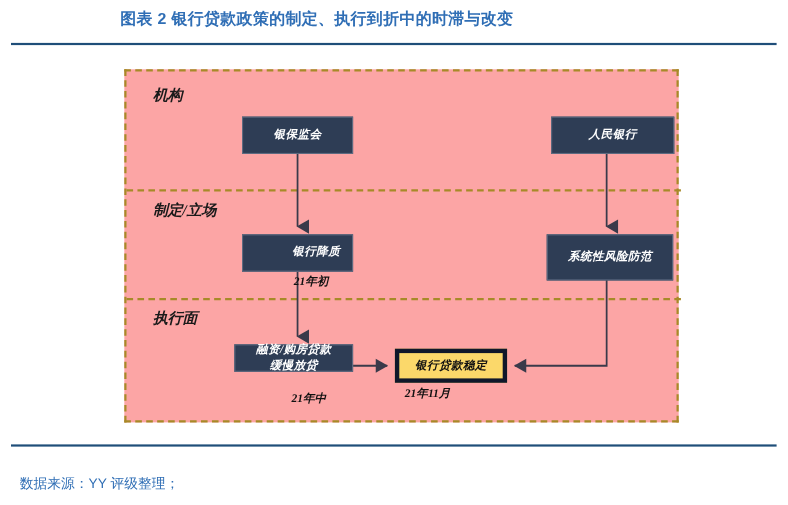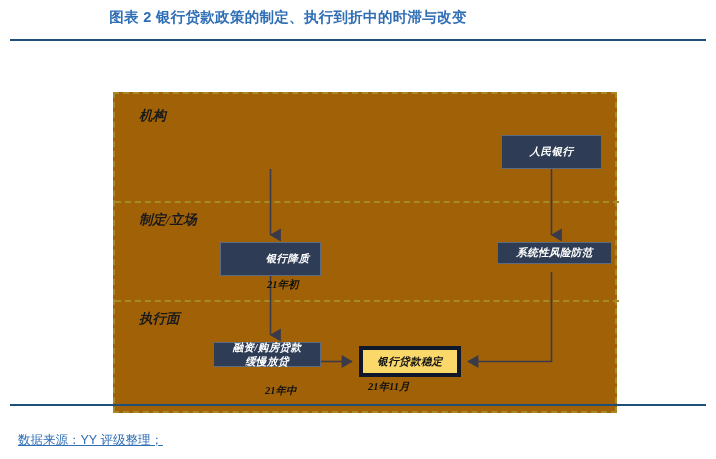--- a/index.html
+++ b/index.html
@@ -46,34 +46,32 @@
   }
 
   
   .footer {
     position: absolute;
     left: 18px;
     top: 432px;
     font-size: 12.5px;
     color: #2f6eb5;
     white-space: nowrap;
-    text-decoration: underline;
   }
 
   
   .panel {
     position: absolute;
     left: 113px;
     top: 63px;
     width: 504px;
     height: 321px;
-    background: #a16207;
+    background: #fca5a5;
     box-sizing: border-box;
     border: 2px dashed #a78a28;
-    margin-top: 29px;
   }
 
   
   .sec-divider {
     position: absolute;
     left: 0;
     width: 504px;
     height: 0;
     border-top: 2px dashed #a78a28;
   }
@@ -112,23 +110,23 @@
     letter-spacing: 0.4px;
   }
   .nodebox.yellow {
     background: #fbd86a;
     border: 4px solid #0f172a;
     color: #111111;
   }
 
   
   .box-cbirc   { left: 105px; top: 41px;  width: 101px; height: 34px; }
-  .box-pboc    { left: 386px; top: 41px;  width: 101px; height: 34px; }
+  .box-pboc    { left: 386px; top: 41px;  width: 112px; height: 34px; }
   .box-quality { left: 105px; top: 148px; width: 101px; height: 34px; padding-left: 34px; }
-  .box-sysrisk { left: 382px; top: 148px; width: 115px; height: 22px; text-align: center; }
+  .box-sysrisk { left: 382px; top: 148px; width: 115px; height: 42px; text-align: center; }
   .box-loan    { left: 98px;  top: 248px; width: 108px; height: 25px; }
   .box-stable  { left: 244px; top: 252px; width: 102px; height: 31px; }
 
   
   .timelabel {
     position: absolute;
     font-size: 10.5px;
     font-weight: bold;
     color: #111111;
     font-family: "Liberation Serif", "DejaVu Serif", serif;
@@ -182,20 +180,23 @@
 
     <line x1="436.5" y1="75" x2="436.5" y2="141" stroke="#3a3a4a" stroke-width="1.6" marker-end="url(#ah-down)"></line>
 
     <line x1="155.5" y1="182" x2="155.5" y2="241" stroke="#3a3a4a" stroke-width="1.6" marker-end="url(#ah-down)"></line>
 
     <line x1="206" y1="267.5" x2="237" y2="267.5" stroke="#3a3a4a" stroke-width="1.6" marker-end="url(#ah-right)"></line>
 
     <path d="M436.5,178 L436.5,267.5 L353,267.5" fill="none" stroke="#3a3a4a" stroke-width="1.6" marker-end="url(#ah-left)"></path>
   </svg>
 
+  <div class="nodebox box-cbirc">
+    <span>银保监会</span>
+  </div>
 
   <div class="nodebox box-pboc">
     <span>人民银行</span>
   </div>
 
   <div class="nodebox box-quality">
     <span>银行降质</span>
   </div>
 
   <div class="nodebox box-sysrisk">

